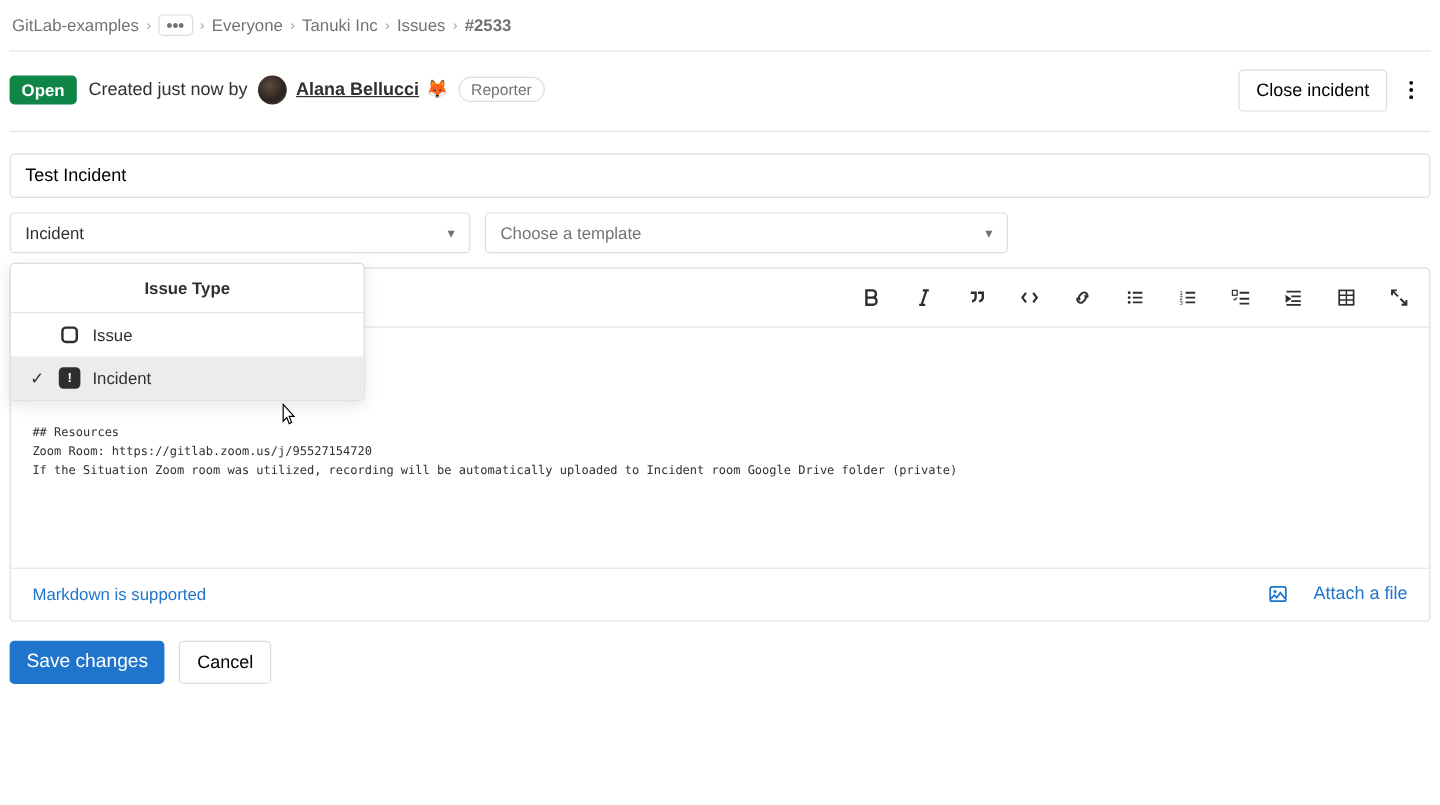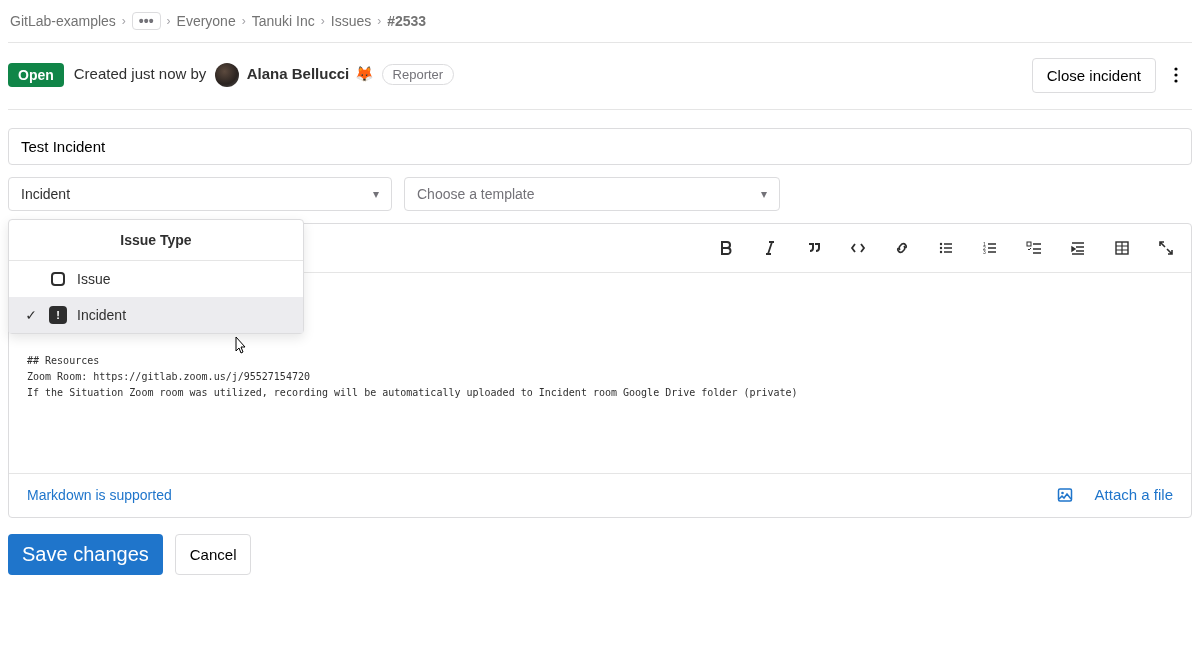--- a/index.html
+++ b/index.html
@@ -52,21 +52,21 @@
     .meta-text { margin-left: 6px; font-size: 15px; }
     .avatar {
       width: 24px; height: 24px;
       border-radius: 50%;
       background: #ccc;
       display: inline-block;
       vertical-align: middle;
       margin: 0 4px;
       background: radial-gradient(circle at 40% 35%, #5c4a3e 0%, #2a2320 60%, #555 100%);
     }
-    .author { font-weight: 700; }
+    .author { font-weight: 700; text-decoration: underline; }
     .tanuki {
       display: inline-block;
       width: 16px; height: 16px;
       font-size: 15px;
       margin-left: 2px;
       color: #e24329;
     }
     .role-badge {
       border: 1px solid #dcdcde;
       border-radius: 12px;
@@ -110,21 +110,21 @@
       border: 1px solid #dcdcde;
       border-radius: 4px;
       padding: 8px 12px;
       display: flex;
       align-items: center;
       justify-content: space-between;
       cursor: pointer;
       background: #fff;
     }
     .type-select { width: 384px; }
-    .template-select { width: 376px; color: #737278; }
+    .template-select { width: 436px; color: #737278; }
     .chevron { color: #737278; font-size: 12px; }
     
     
     .dropdown {
       position: absolute;
       left: 0;
       top: 42px;
       width: 296px;
       background: #fff;
       border: 1px solid #dcdcde;
@@ -223,21 +223,21 @@
       display: flex;
       gap: 12px;
       padding-bottom: 8px;
     }
     .btn-primary {
       background: #1f75cb;
       color: #fff;
       border: none;
       border-radius: 4px;
       padding: 9px 14px;
-      font-size: 20px;
+      font-size: 16px;
       cursor: pointer;
     }
   </style>
 </head>
 <body>
 
 
 
 
 <div class="breadcrumb">

